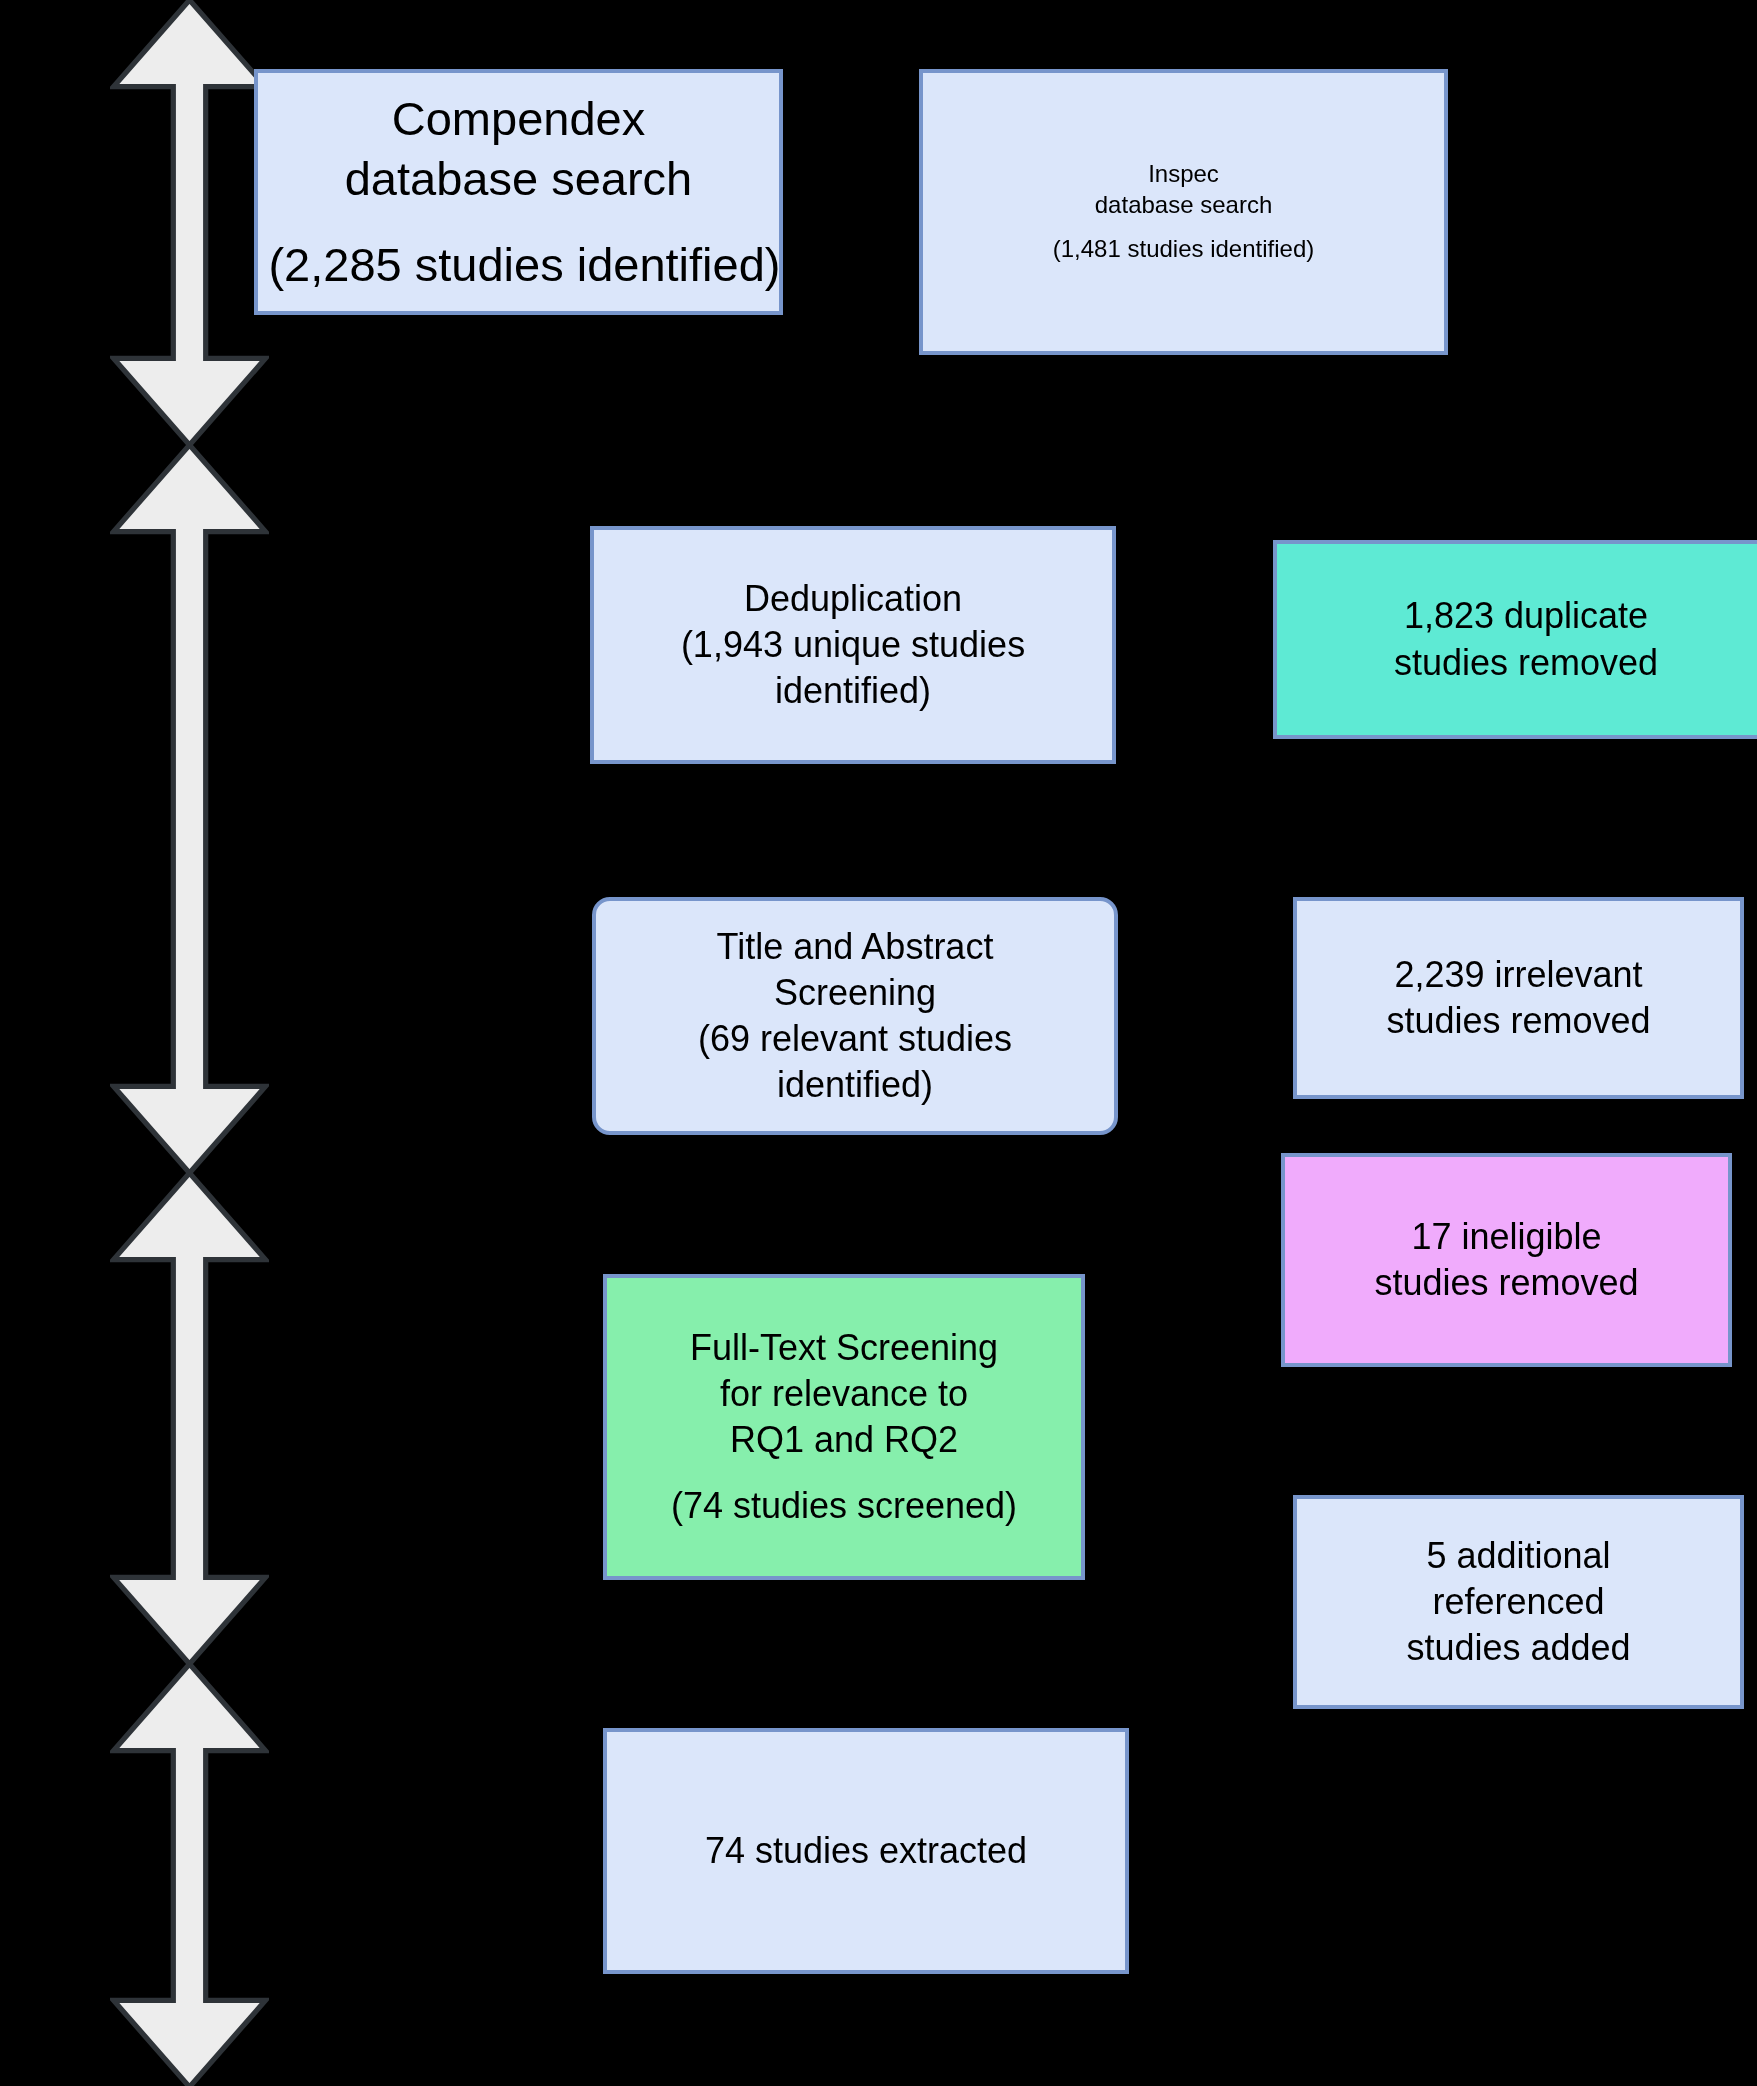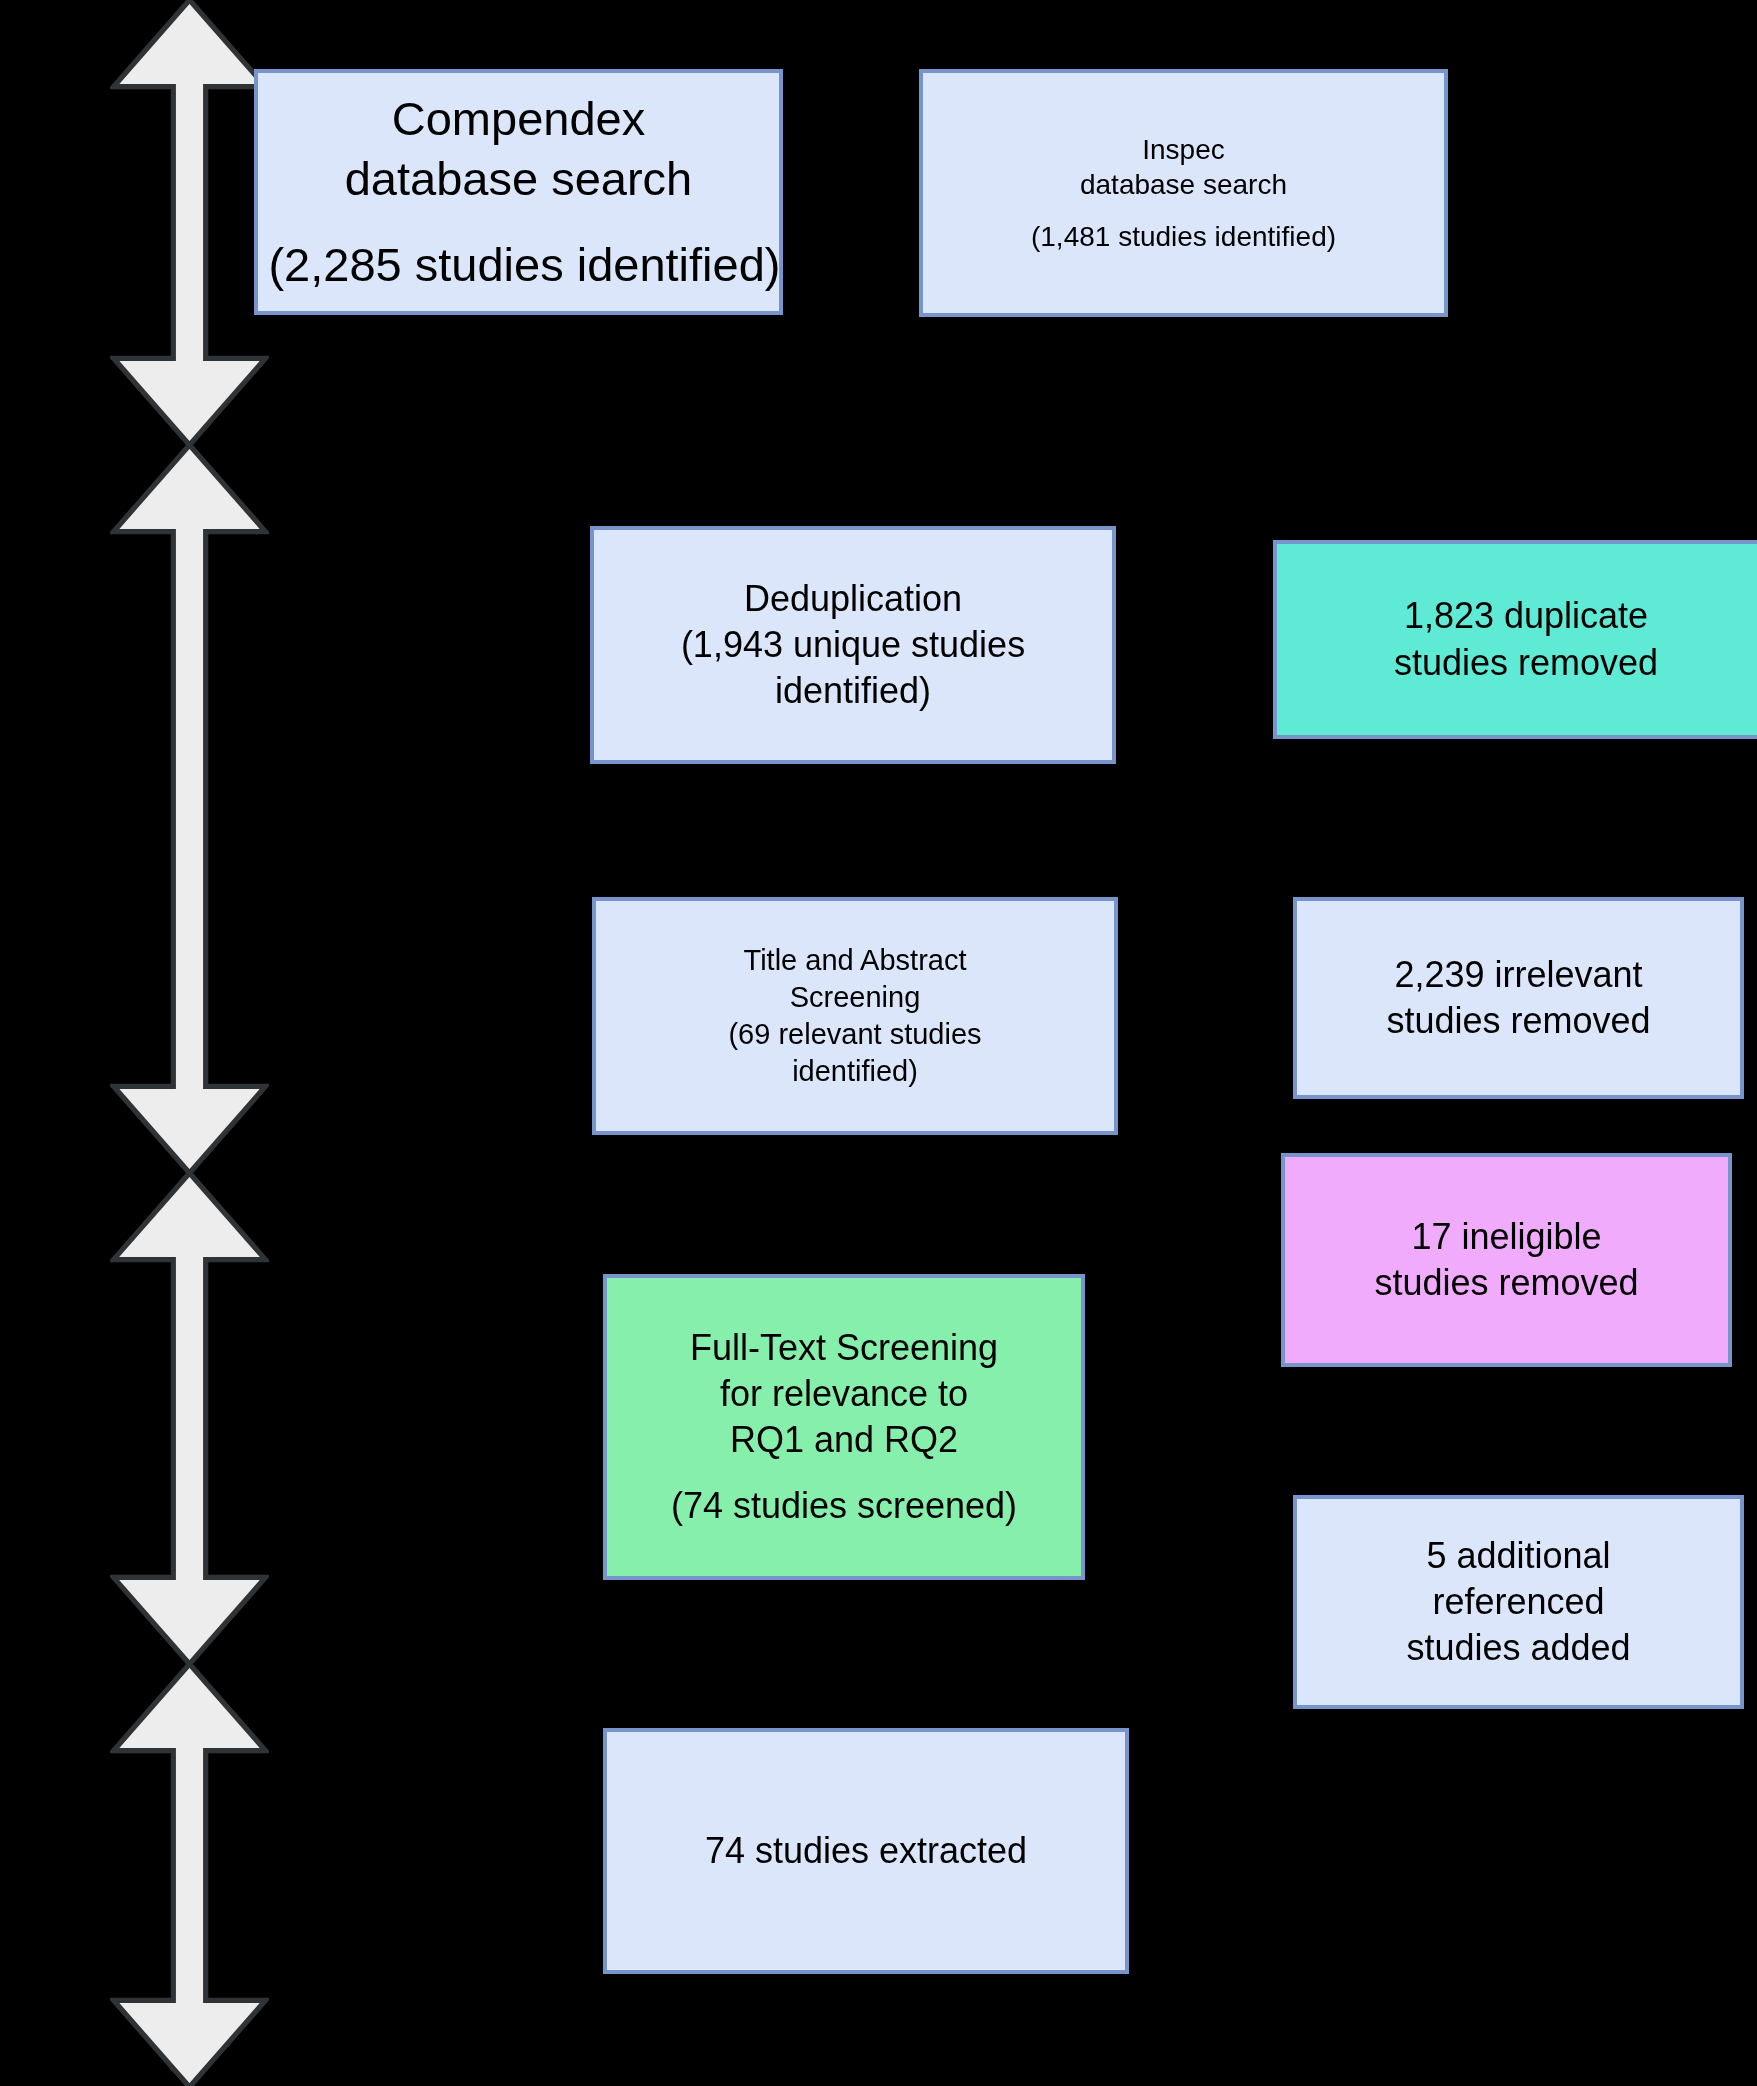--- a/index.html
+++ b/index.html
@@ -72,42 +72,42 @@
       </svg>
     </div>
     <div class="box" style="left: 254px; top: 69px; width: 529px; height: 246px; font-size: 47px; background: rgb(219, 230, 250); border-color: rgb(119, 149, 203); color: rgb(0, 0, 0);">
       <span class="lines">
         <span class="ln">Compendex</span>
         <span class="ln">database search</span>
         <span class="spacer"></span>
         <span class="ln">(2,285 studies identified)</span>
       </span>
     </div>
-    <div class="box" style="left: 919px; top: 69px; width: 529px; height: 248px; font-size: 28px; background: rgb(219, 230, 250); border-color: rgb(119, 149, 203); color: rgb(0, 0, 0);">
+    <div class="box" style="left: 919px; top: 69px; width: 529px; height: 286px; font-size: 24px; background: rgb(219, 230, 250); border-color: rgb(119, 149, 203); color: rgb(0, 0, 0);">
       <span class="lines">
         <span class="ln">Inspec</span>
         <span class="ln">database search</span>
         <span class="spacer"></span>
         <span class="ln">(1,481 studies identified)</span>
       </span>
     </div>
     <div class="box" style="left: 590px; top: 526px; width: 526px; height: 238px; font-size: 36px; background: rgb(219, 230, 250); border-color: rgb(119, 149, 203); color: rgb(0, 0, 0);">
       <span class="lines">
         <span class="ln">Deduplication</span>
         <span class="ln">(1,943 unique studies</span>
         <span class="ln">identified)</span>
       </span>
     </div>
     <div class="box" style="left: 1273px; top: 540px; width: 506px; height: 199px; font-size: 36px; background: #5eead4; border-color: rgb(119, 149, 203); color: rgb(0, 0, 0);">
       <span class="lines">
         <span class="ln">1,823 duplicate</span>
         <span class="ln">studies removed</span>
       </span>
     </div>
-    <div class="box" style="left: 592px; top: 897px; width: 526px; height: 238px; font-size: 29px; background: rgb(219, 230, 250); border-color: rgb(119, 149, 203); color: rgb(0, 0, 0);">
+    <div class="box" style="left: 592px; top: 897px; width: 526px; height: 238px; font-size: 36px; background: rgb(219, 230, 250); border-color: rgb(119, 149, 203); color: rgb(0, 0, 0); border-radius: 18px;">
       <span class="lines">
         <span class="ln">Title and Abstract</span>
         <span class="ln">Screening</span>
         <span class="ln">(69 relevant studies</span>
         <span class="ln">identified)</span>
       </span>
     </div>
     <div class="box" style="left: 1293px; top: 897px; width: 451px; height: 202px; font-size: 36px; background: rgb(219, 230, 250); border-color: rgb(119, 149, 203); color: rgb(0, 0, 0);">
       <span class="lines">
         <span class="ln">2,239 irrelevant</span>

